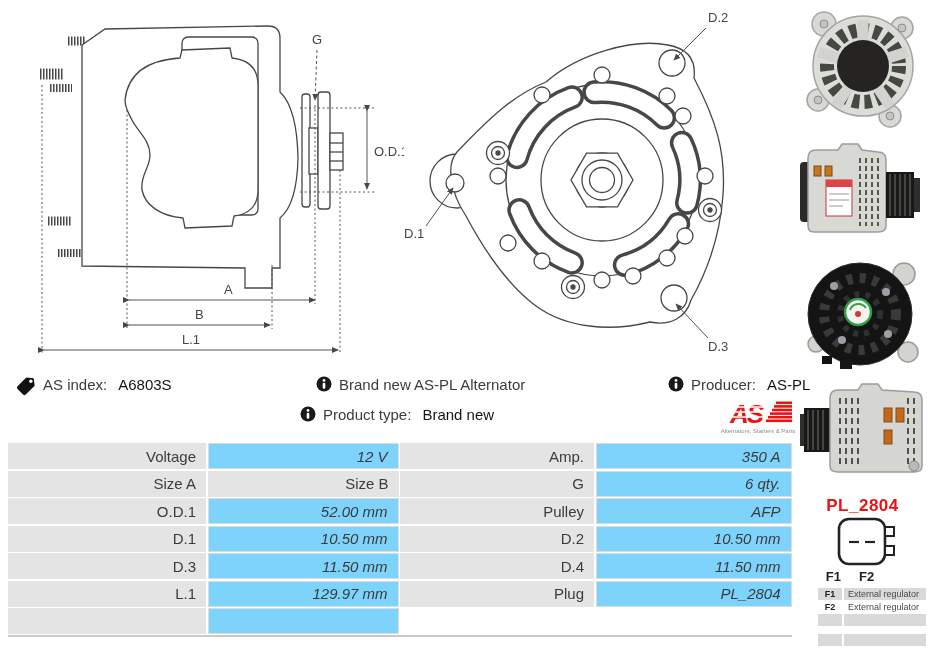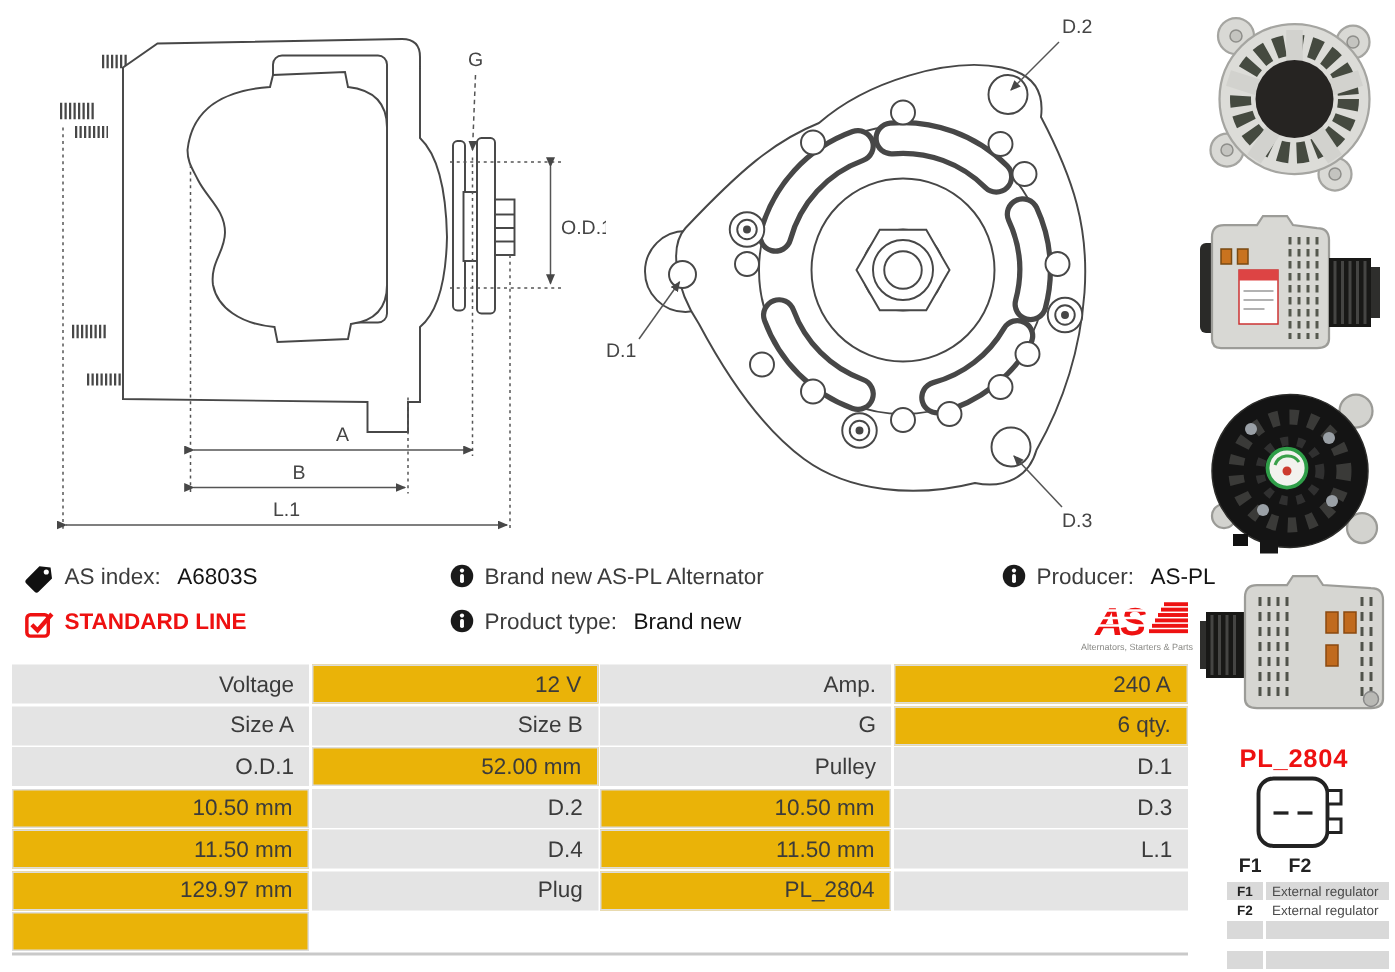--- a/index.html
+++ b/index.html
@@ -11,21 +11,21 @@
   .lbl { margin-right:4px; }
   .b { font-weight:normal; color:#141414; }
   .red { color:#ee1111; font-weight:bold; }
 
   
   #spec-table { position:absolute; left:8px; top:443px; display:grid;
     grid-template-columns:198px 191px 194px 196px; grid-auto-rows:26px; gap:1.5px;
     border-bottom:2px solid #c9c9c9; padding-bottom:1px; }
   .cell { display:flex; align-items:center; justify-content:flex-end; padding-right:10px; font-size:15px; color:#3b3b3b; }
   .cell.label { background:#e4e4e4; }
-  .cell.value { background:#eab308; border:1px solid #dcdcdc; }
+  .cell.value { background:#7dd3fc; border:1px solid #dcdcdc;font-style:italic; }
 
   
   .plug-code { position:absolute; left:795px; top:496px; width:135px; text-align:center;
     font-size:17px; font-weight:bold; color:#ee1111; letter-spacing:.5px; }
   .pinlabels { position:absolute; left:795px; top:569px; width:110px; display:flex; justify-content:center; gap:18px;
     font-size:13px; font-weight:bold; color:#222; }
   .pintable { position:absolute; left:818px; top:588px; width:108px; font-size:9px; }
   .pinrow { display:flex; gap:2px; margin-bottom:1px; height:12px; line-height:12px; }
   .pinrow .pin { width:24px; background:#d9d9d9; font-weight:bold; color:#222; text-align:center; }
   .pinrow .desc { flex:1; background:#d9d9d9; color:#4a4a4a; padding-left:4px; }
@@ -175,46 +175,39 @@
 
   <div class="inforow" style="left:16px;top:376px">
     <svg width="20" height="20" viewBox="0 0 21 21">
       <path d="M10.8,1.5 L18.6,2.4 L19.6,10.2 L10.2,19.4 a2,2 0 0 1 -2.8,0 L1.6,13.6 a2,2 0 0 1 0,-2.8 Z" fill="#111"></path>
       <circle cx="15.6" cy="5.6" r="1.8" fill="#fff"></circle>
     </svg>
     <span class="lbl">AS index:</span>
     <span class="b">A6803S</span>
   </div>
 
-  <div class="inforow" style="left:300px;top:376px">
+  <div class="inforow" style="left:316px;top:376px">
     <svg width="16" height="16" viewBox="0 0 16 16">
       <circle cx="8" cy="8" r="7.5" fill="#1a1a1a"></circle>
       <circle cx="8" cy="4.4" r="1.4" fill="#fff"></circle>
       <rect x="6.7" y="6.7" width="2.6" height="6" rx="1.2" fill="#fff"></rect>
     </svg>
     <span>Brand new AS-PL Alternator</span>
   </div>
 
   <div class="inforow" style="left:668px;top:376px">
     <svg width="16" height="16" viewBox="0 0 16 16">
       <circle cx="8" cy="8" r="7.5" fill="#1a1a1a"></circle>
       <circle cx="8" cy="4.4" r="1.4" fill="#fff"></circle>
       <rect x="6.7" y="6.7" width="2.6" height="6" rx="1.2" fill="#fff"></rect>
     </svg>
     <span class="lbl">Producer:</span>
     <span class="b">AS-PL</span>
   </div>
 
-  <div class="inforow" style="left:16px;top:406px">
-    <svg width="20" height="20" viewBox="0 0 21 21">
-      <rect x="2" y="4" width="15" height="15" rx="2.5" fill="none" stroke="#ee1111" stroke-width="2.4"></rect>
-      <path d="M5.5,11 L9.5,15 L19.5,3.5" fill="none" stroke="#ee1111" stroke-width="3"></path>
-    </svg>
-    <span class="red">STANDARD LINE</span>
-  </div>
 
   <div class="inforow" style="left:300px;top:406px">
     <svg width="16" height="16" viewBox="0 0 16 16">
       <circle cx="8" cy="8" r="7.5" fill="#1a1a1a"></circle>
       <circle cx="8" cy="4.4" r="1.4" fill="#fff"></circle>
       <rect x="6.7" y="6.7" width="2.6" height="6" rx="1.2" fill="#fff"></rect>
     </svg>
     <span class="lbl">Product type:</span>
     <span class="b">Brand new</span>
   </div>
@@ -234,31 +227,32 @@
       <line x1="12" y1="14" x2="52" y2="14"></line>
       <line x1="12" y1="19" x2="52" y2="19"></line>
     </g>
     <text x="44" y="35" font-size="6" fill="#8a8a86" text-anchor="middle">Alternators, Starters &amp; Parts</text>
   </svg>
 
   <div id="spec-table">
     <div class="cell label">Voltage</div>
     <div class="cell value">12 V</div>
     <div class="cell label">Amp.</div>
-    <div class="cell value">240 A</div>
+    <div class="cell value">350 A</div>
 
     <div class="cell label">Size A</div>
     <div class="cell label">Size B</div>
 
     <div class="cell label">G</div>
     <div class="cell value">6 qty.</div>
     <div class="cell label">O.D.1</div>
     <div class="cell value">52.00 mm</div>
 
     <div class="cell label">Pulley</div>
+    <div class="cell value">AFP</div>
     <div class="cell label">D.1</div>
     <div class="cell value">10.50 mm</div>
 
     <div class="cell label">D.2</div>
     <div class="cell value">10.50 mm</div>
     <div class="cell label">D.3</div>
     <div class="cell value">11.50 mm</div>
 
     <div class="cell label">D.4</div>
     <div class="cell value">11.50 mm</div>

